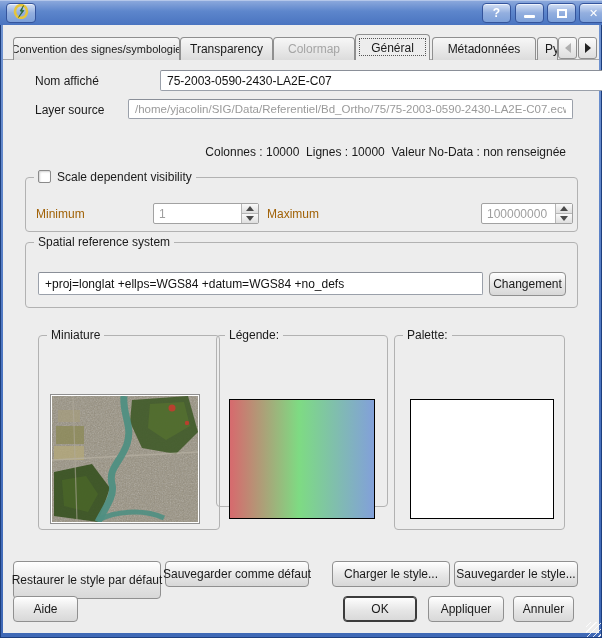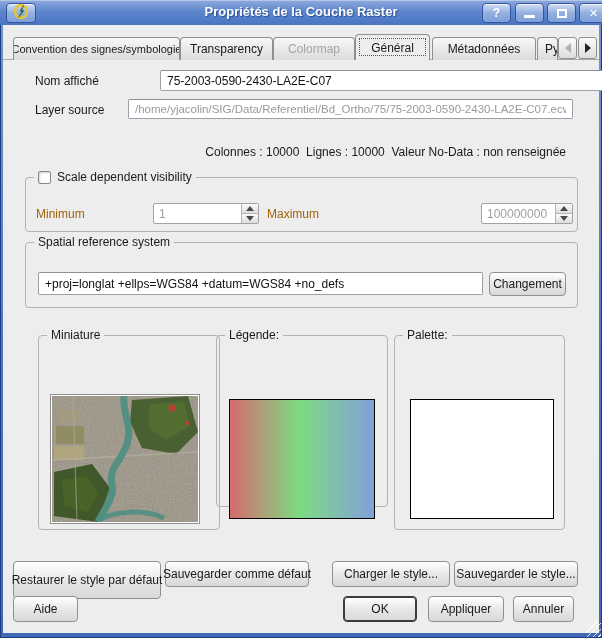--- a/index.html
+++ b/index.html
@@ -51,21 +51,21 @@
     border-radius:2px; font-family:"Liberation Sans","DejaVu Sans",sans-serif;
     font-size:12px; color:#111; padding:1px 6px; outline:none; }
   .field.dim { color:#9a9a9a; }
   .btn { position:absolute; display:flex; align-items:center; justify-content:center;
     background:linear-gradient(180deg,#ffffff,#e6e6e6 55%,#d8d8d8);
     border:1px solid #909090; border-radius:4px; font-size:12px; cursor:default;
     white-space:nowrap; }
   .btn.default { border:1px solid #3c3c3c; box-shadow:inset 0 0 0 1px #3c3c3c; }
   .groupbox { position:absolute; border:1px solid #b2b2b2; border-radius:4px; }
   .gb-title { position:absolute; top:-8px; left:8px; background:#ededed; padding:0 4px;
-    white-space:nowrap; display:flex; align-items:center; gap:6px; }
+    white-space:nowrap; display:flex; align-items:flex-start; gap:6px; }
   .dimtext { color:#a16207; }
   .checkbox { width:13px; height:13px; background:#fff; border:1px solid #8a8a8a;
     border-radius:2px; box-shadow:inset 1px 1px 2px rgba(0,0,0,.18); }
   .spinbox { position:absolute; background:#fff; border:1px solid #a2a2a2; border-radius:2px;
     display:flex; }
   .spin-val { flex:1; padding:1px 5px; color:#9e9e9e; display:flex; align-items:center;
     overflow:hidden; white-space:nowrap; }
   .spin-btns { width:17px; border-left:1px solid #b5b5b5; display:flex; flex-direction:column; }
   .spin-b { flex:1; background:linear-gradient(180deg,#fafafa,#dedede);
     display:flex; align-items:center; justify-content:center; }
@@ -89,21 +89,20 @@
 
   <div class="titlebar">
     <div class="tb-btn tb-icon-btn">
       <span>
         <svg width="16" height="15" viewBox="0 0 16 15">
           <ellipse cx="8" cy="7.5" rx="6" ry="6.4" fill="none" stroke="#e5c53c" stroke-width="2.6"></ellipse>
           <path d="M10.5 1.5 L7 7 L9 7.4 L5.5 13.5 L11 6.6 L8.8 6.2 Z" fill="#2e7d32" stroke="#1b4d1e" stroke-width="0.5"></path>
         </svg>
       </span>
     </div>
-    <div class="title-text">Propriétés de la Couche Raster</div>
     <div class="tb-btn" style="left:482px;">
       <span>?</span>
     </div>
     <div class="tb-btn" style="left:515px;">
       <span class="glyph-min"></span>
     </div>
     <div class="tb-btn" style="left:547px;">
       <span class="glyph-max"></span>
     </div>
     <div class="tb-btn" style="left:579px;">

